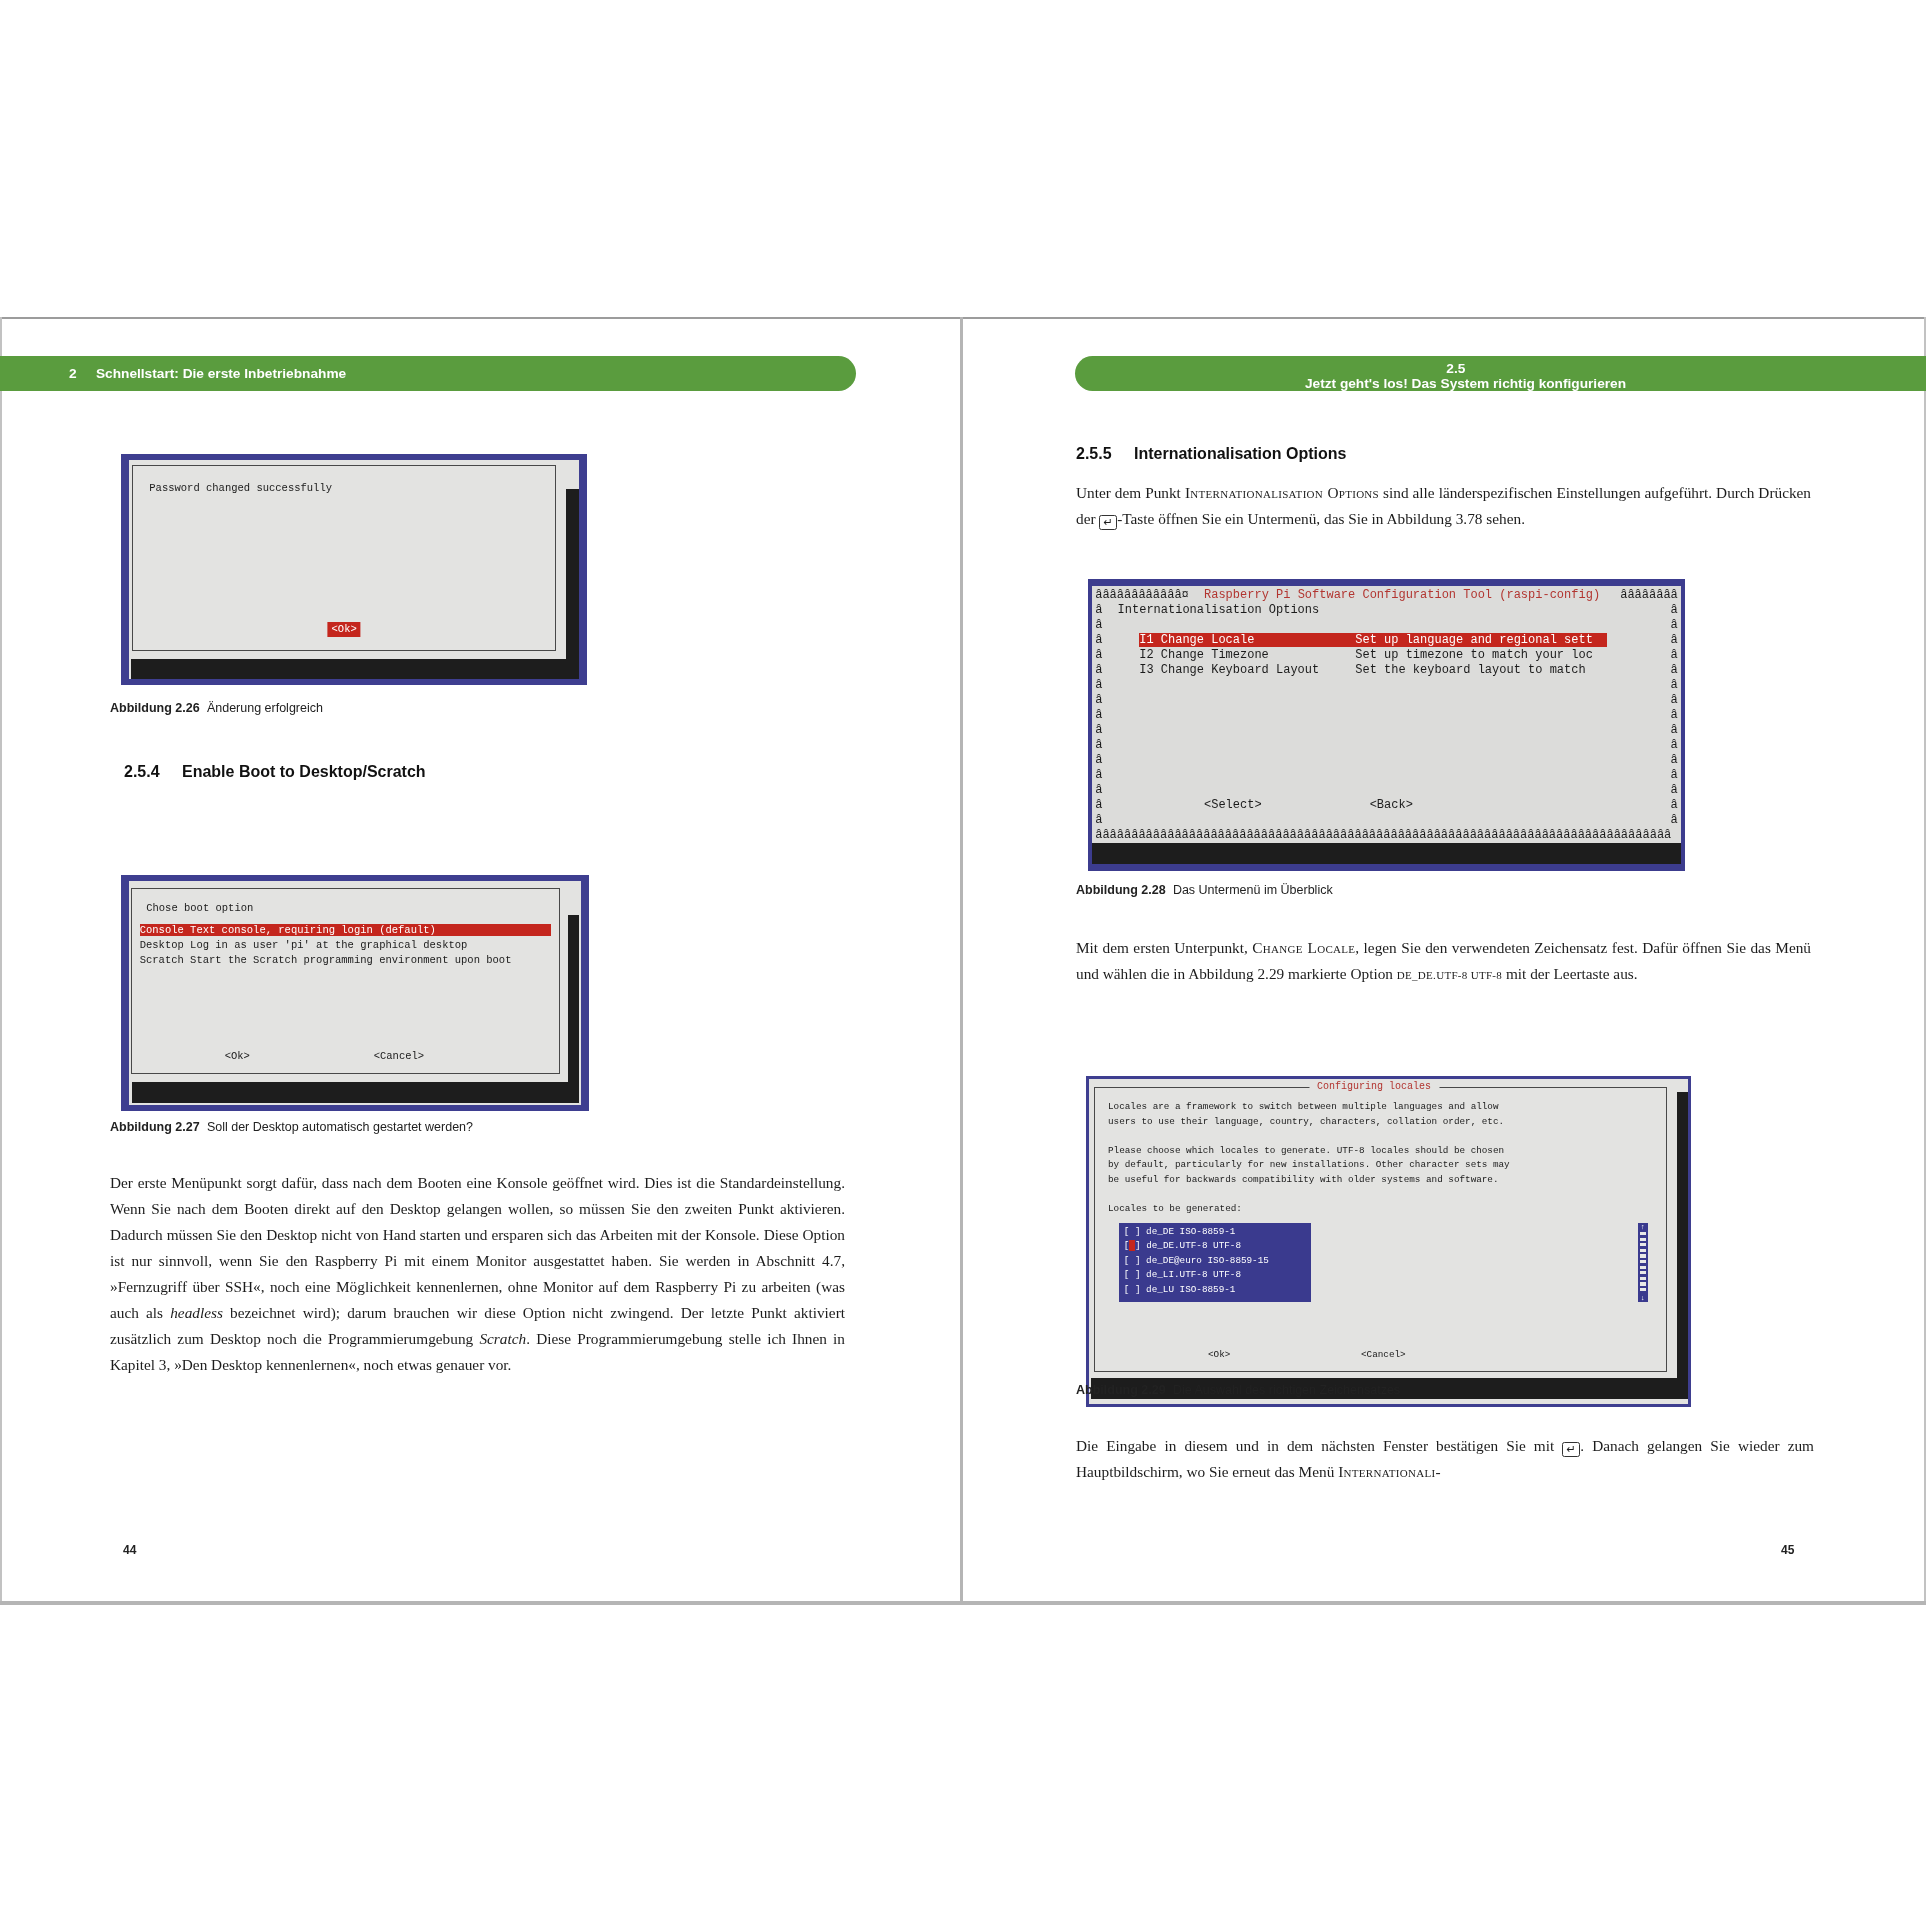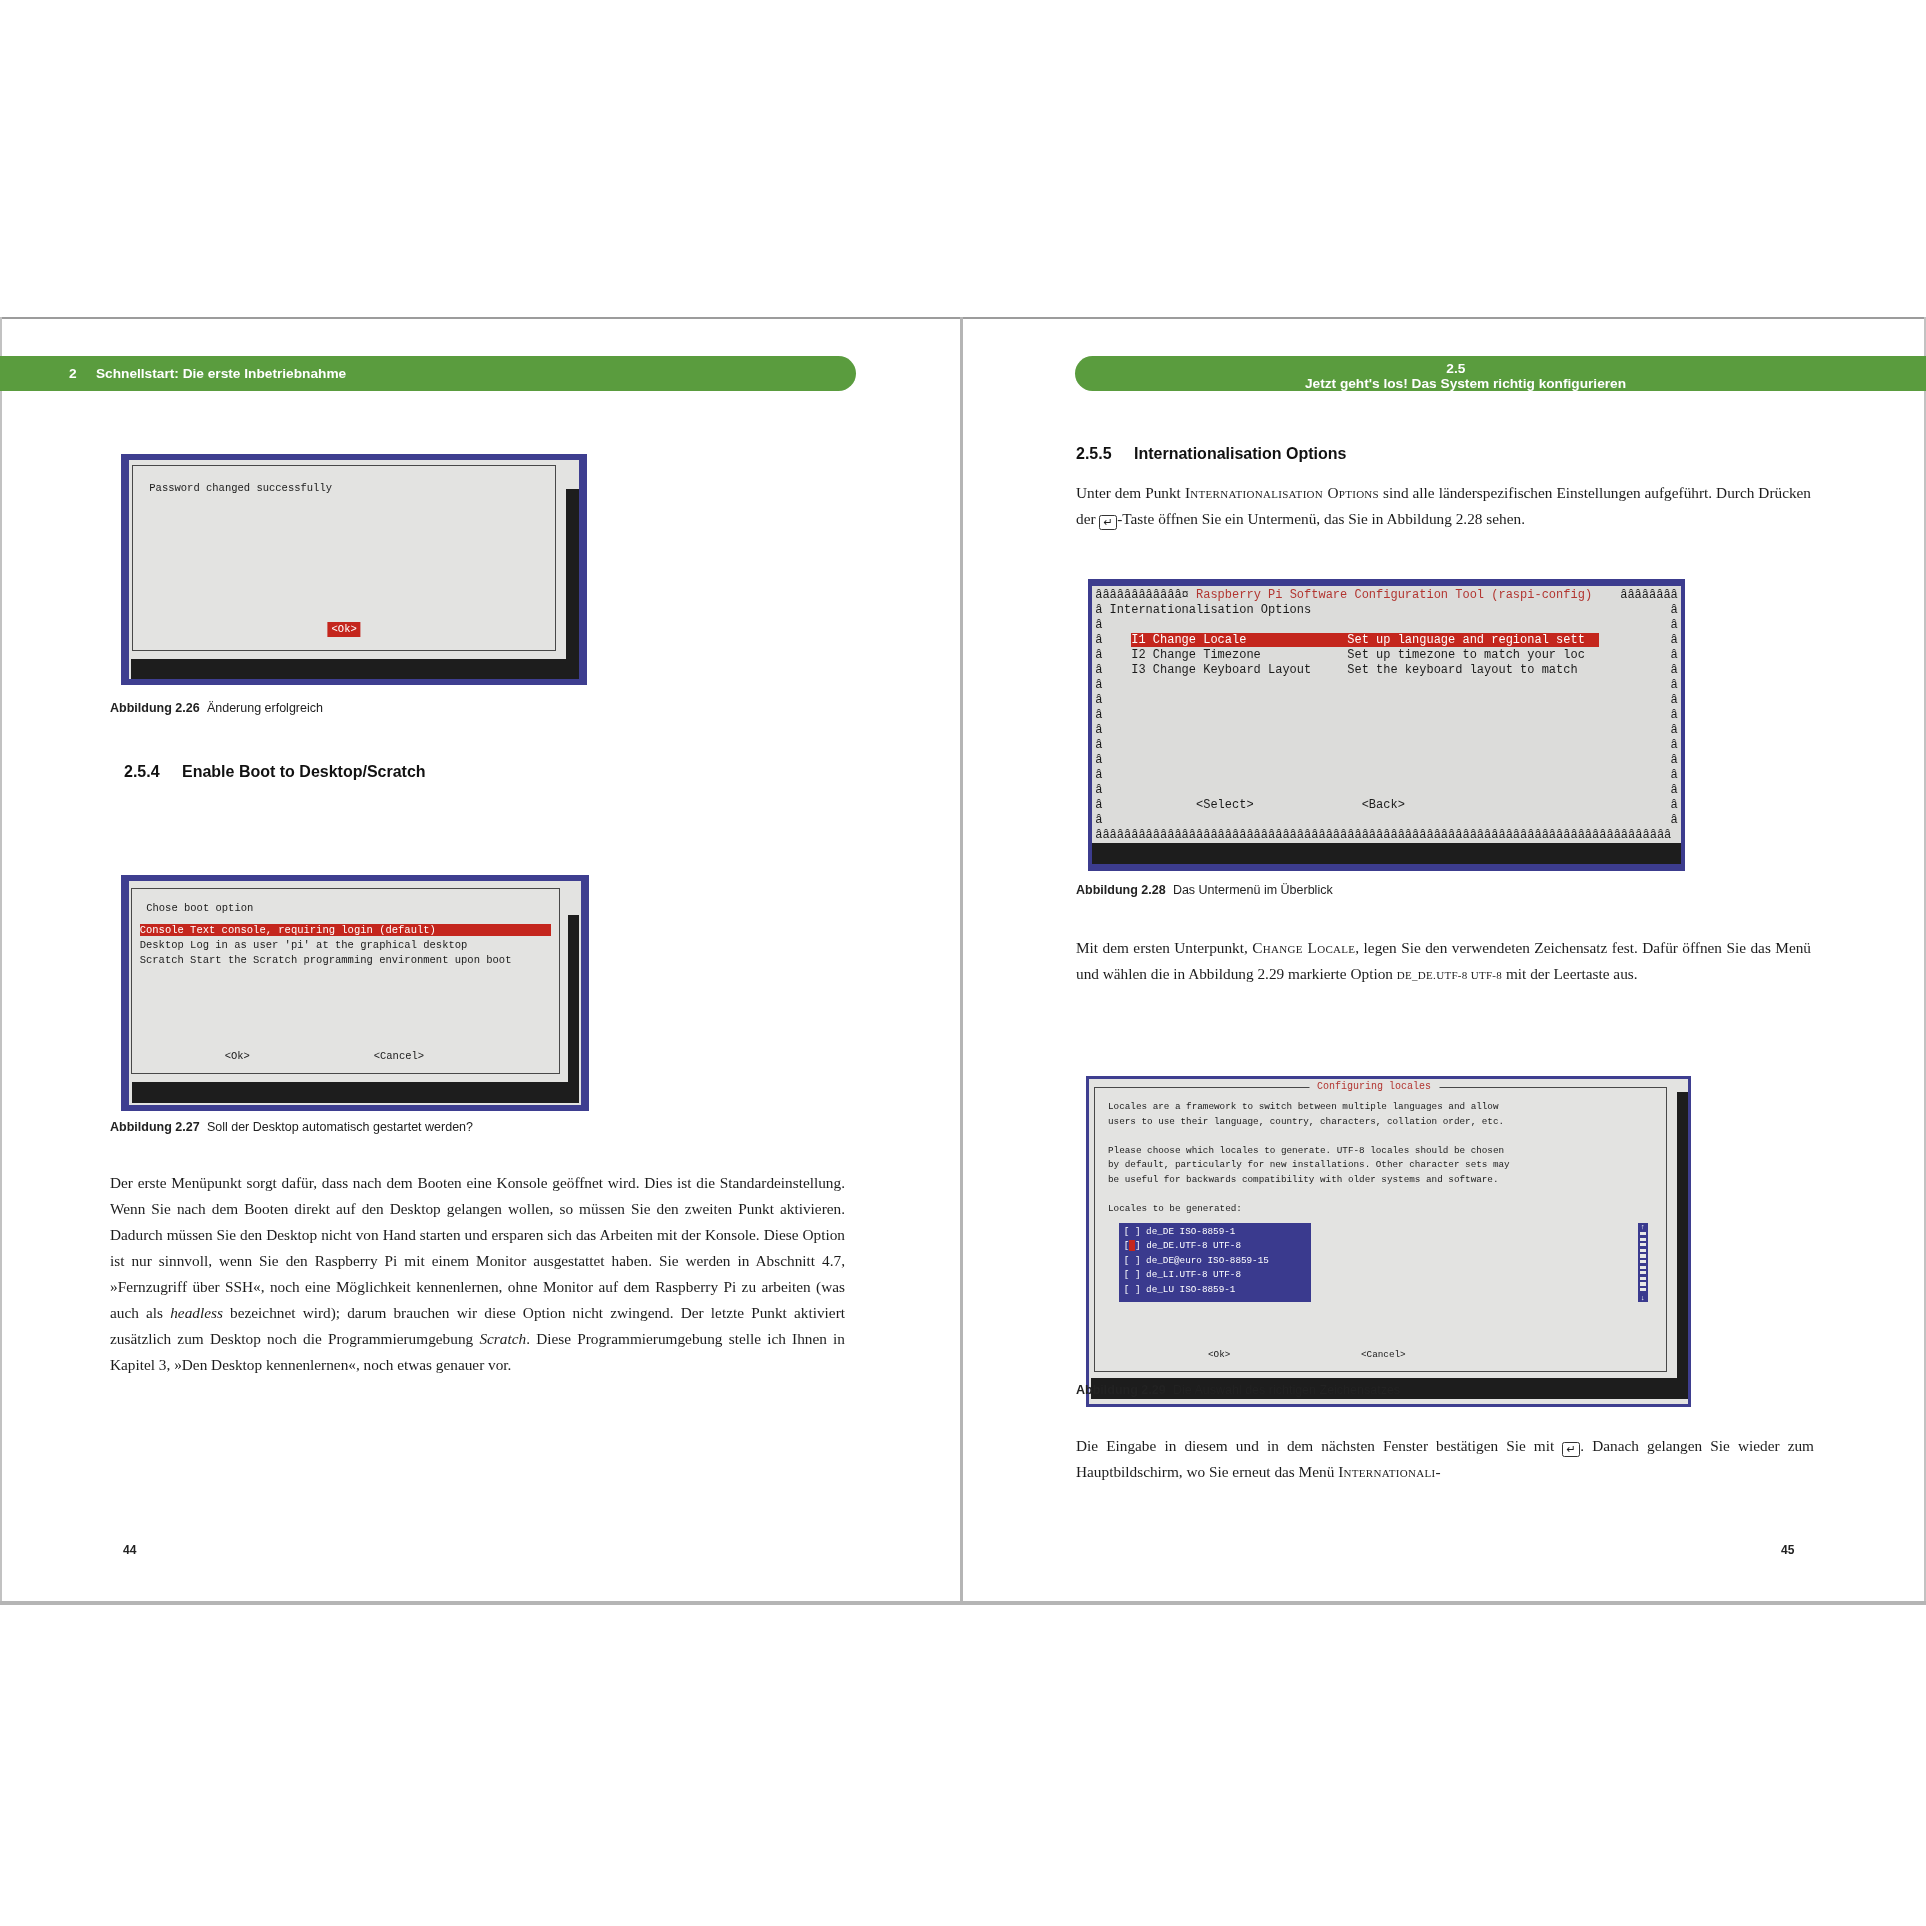--- a/index.html
+++ b/index.html
@@ -60,21 +60,21 @@
   .br27{right:9.7px;top:40px;width:11.3px;bottom:8px;background:#1d1d1d;}
   .title27{padding:13px 0 0 14.5px;font-size:10.5px;white-space:pre;}
   .opts27{margin-top:9.7px;padding:0 8px;font-size:10.5px;}
   .opts27 .tl{height:15.3px;overflow:hidden;white-space:pre;}
   .hlrow{display:block;margin:0 -8px;padding:0 8px;background:#c4261d;color:#fff;}
   .btn27{bottom:11.3px;font-size:10.5px;}
 
   
   .fig28{background:#dcdcda;border:4px solid #3c3c8e;border-top-width:7.3px;border-bottom-width:7.3px;box-sizing:border-box;}
   .term28{left:0;right:0;top:0;bottom:21px;padding:1.6px 3.2px;font-size:12px;line-height:15px;}
-  .term28 .tl{height:15px;overflow:hidden;white-space:pre;}
+  .term28 .tl{height:15px;overflow:hidden;white-space:pre;gap:8px;}
   .tl-flex{display:flex;}
   .tl-flex .mid{flex:1 1 auto;overflow:hidden;white-space:pre;}
   .bb28{left:0;right:0;bottom:0;height:21px;}
   .tb{color:#1b1b1b;}
   .tr{color:#b23530;}
   .thl{background:#c4261d;color:#fff;}
 
   
   .screen29{left:3.2px;top:3.2px;right:3.2px;bottom:3.2px;background:#e3e3e1;}
   .bb29{left:4.8px;right:3.2px;bottom:8px;height:21px;}
@@ -154,21 +154,21 @@
 
   <div class="abs gbar gbar-right">
     <span class="num">2.5</span>
     <span>Jetzt geht's los! Das System richtig konfigurieren</span>
   </div>
 
   <div class="abs sect" style="left:1076px;top:445px;">
     <span class="num">2.5.5</span><span>Internationalisation Options</span>
   </div>
 
-  <div class="abs para" style="left:1076px;top:480px;width:735px;"><span>Unter dem Punkt </span><span class="sc">Internationalisation Options</span><span> sind alle länderspezifischen Einstellungen aufgeführt. Durch Drücken der </span><span class="keycap">↵</span><span>-Taste öffnen Sie ein Untermenü, das Sie in Abbildung 2.28 sehen.</span></div>
+  <div class="abs para" style="left:1076px;top:480px;width:735px;"><span>Unter dem Punkt </span><span class="sc">Internationalisation Options</span><span> sind alle länderspezifischen Einstellungen aufgeführt. Durch Drücken der </span><span class="keycap">↵</span><span>-Taste öffnen Sie ein Untermenü, das Sie in Abbildung 3.78 sehen.</span></div>
 
   <div class="abs fig28" style="left:1088px;top:579px;width:597px;height:292px;">
     <div class="abs term28 mono">
         <div class="tl tl-flex"><span class="tb">ââââââââââââ¤ </span><span class="mid"><span class="tr">Raspberry Pi Software Configuration Tool (raspi-config)</span></span><span class="tb">ââââââââ</span></div>
         <div class="tl tl-flex"><span class="tb">â</span><span class="mid"><span> Internationalisation Options</span></span><span class="tb">â</span></div>
         <div class="tl tl-flex"><span class="tb">â</span><span class="mid"><span></span></span><span class="tb">â</span></div>
         <div class="tl tl-flex"><span class="tb">â</span><span class="mid"><span>    </span><span class="thl">I1 Change Locale              Set up language and regional sett  </span></span><span class="tb">â</span></div>
         <div class="tl tl-flex"><span class="tb">â</span><span class="mid"><span>    I2 Change Timezone            Set up timezone to match your loc</span></span><span class="tb">â</span></div>
         <div class="tl tl-flex"><span class="tb">â</span><span class="mid"><span>    I3 Change Keyboard Layout     Set the keyboard layout to match</span></span><span class="tb">â</span></div>
         <div class="tl tl-flex"><span class="tb">â</span><span class="mid"><span></span></span><span class="tb">â</span></div>

